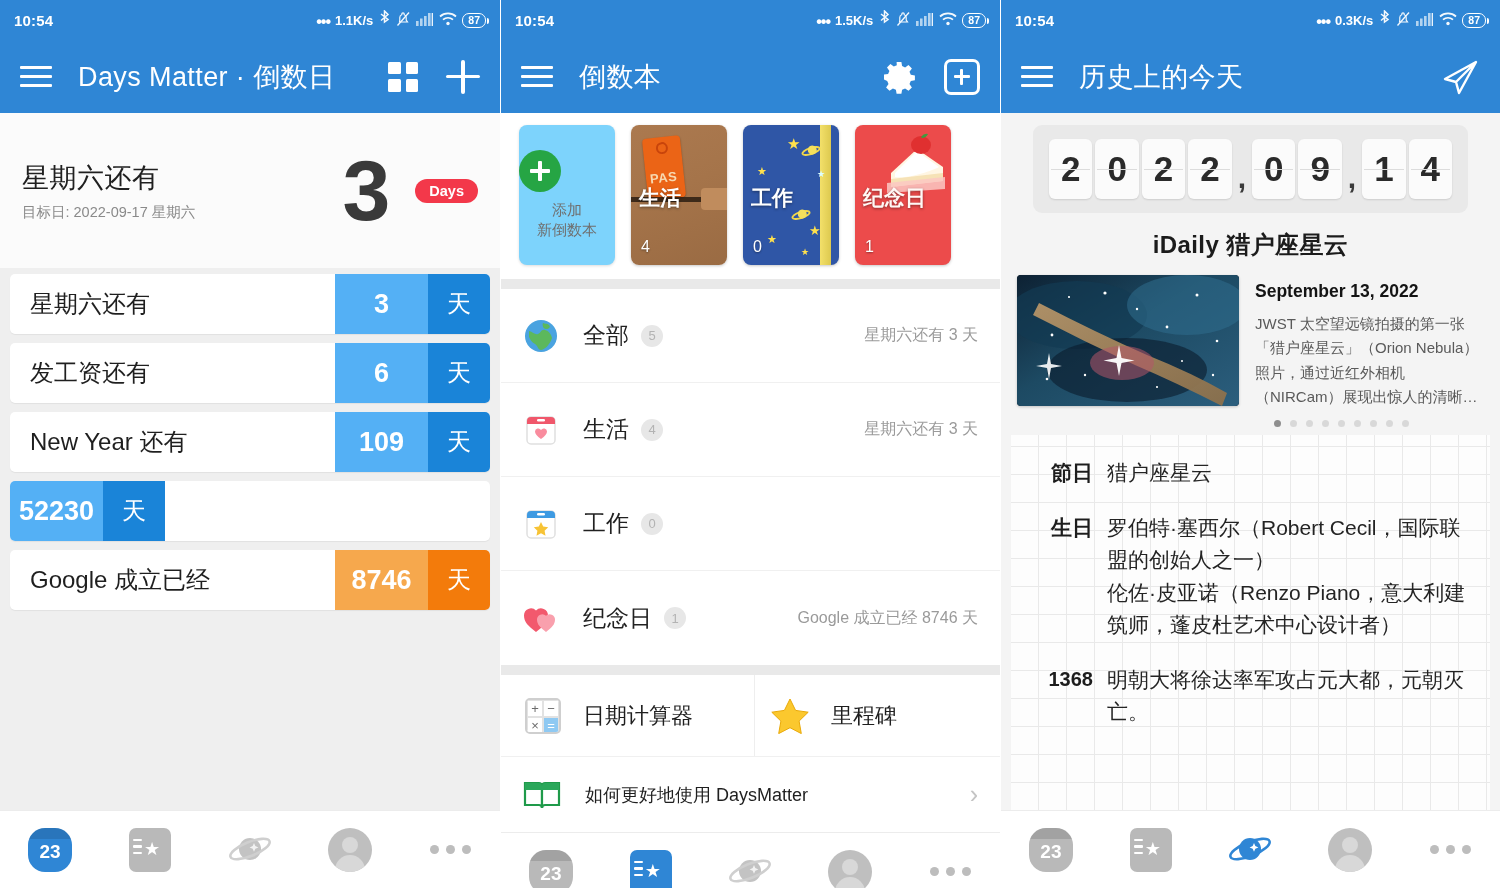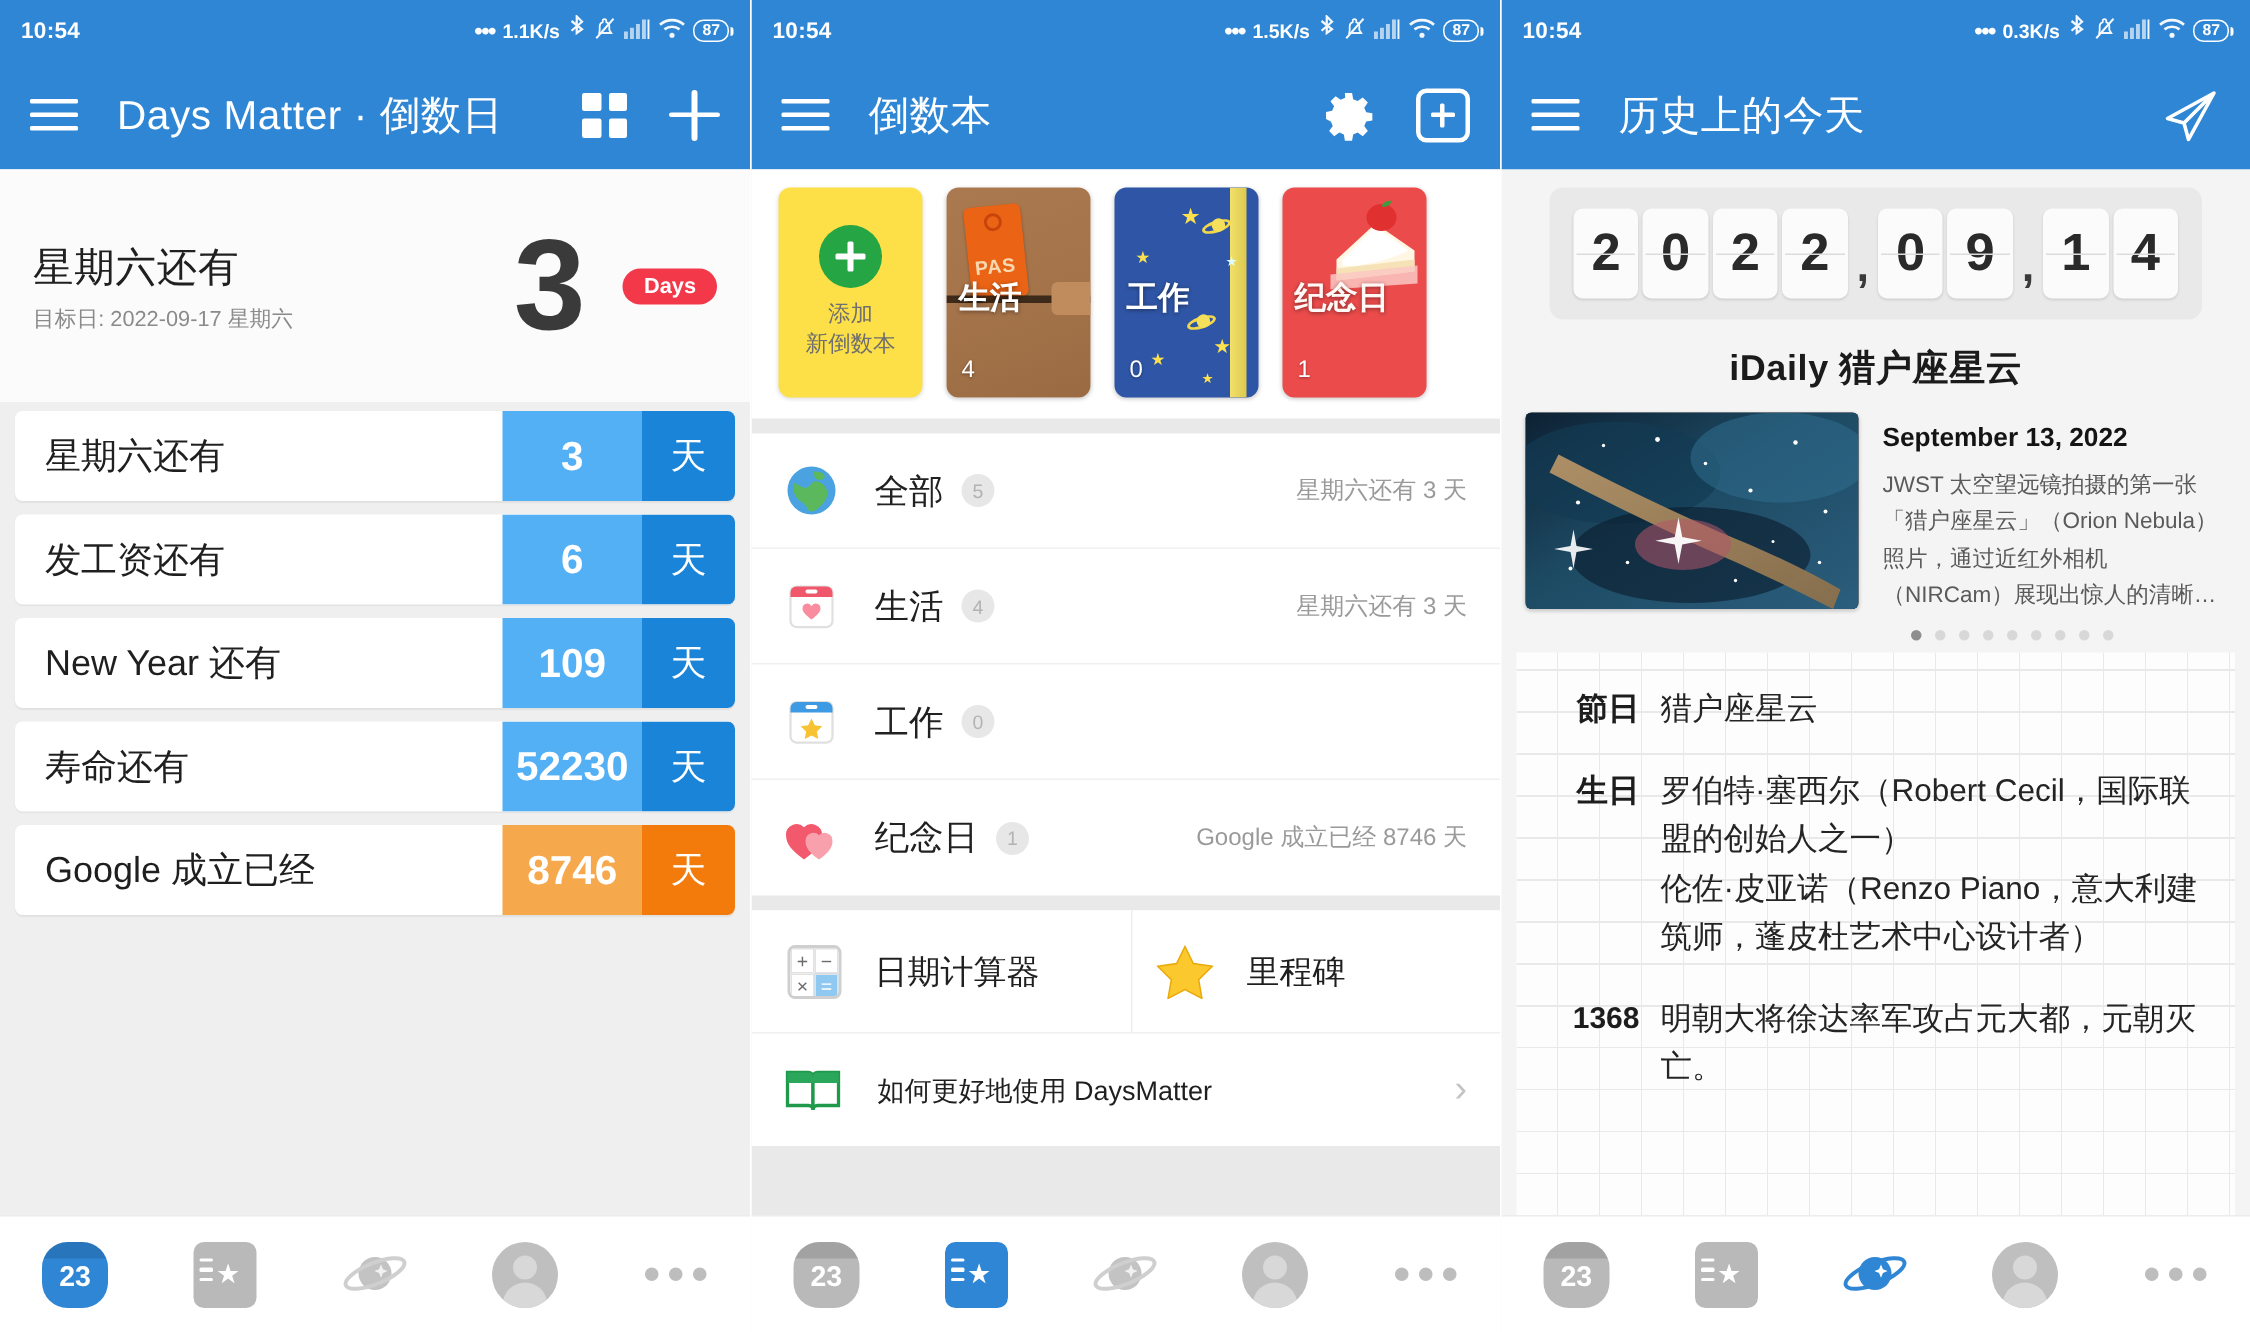--- a/index.html
+++ b/index.html
@@ -72,22 +72,22 @@
   .row-unit{ width:62px; height:100%; display:flex; align-items:center; justify-content:center;
              color:#fff; font-size:24px; }
   .blue-l{ background:#54b0f5; } .blue-d{ background:#1a84d8; }
   .or-l{ background:#f6a84d; } .or-d{ background:#f37b0b; }
 
   
   .p2-body{ flex:1; background:#e9e9e9; display:flex; flex-direction:column; }
   .notebooks{ background:#fff; padding:12px 18px 14px 18px; display:flex; gap:16px; }
   .nb{ width:96px; height:140px; border-radius:8px; position:relative; overflow:hidden;
        box-shadow:0 1px 3px rgba(0,0,0,.22); cursor:pointer; flex:0 0 96px;}
-  .nb-add{ background:#fde047; box-shadow:0 1px 3px rgba(0,0,0,.14); display:flex; flex-direction:column;
-           align-items:center; justify-content:center; gap:8px;}
+  .nb-add{ background:#7dd3fc; box-shadow:0 1px 3px rgba(0,0,0,.14); display:flex; flex-direction:column;
+           justify-content:center; gap:8px;}
   .nb-add-circle{ width:42px;height:42px;border-radius:50%;background:#26a544;position:relative;}
   .nb-add-circle::before,.nb-add-circle::after{content:"";position:absolute;background:#fff;border-radius:1px;}
   .nb-add-circle::before{left:11px;top:19.2px;width:20px;height:3.6px;}
   .nb-add-circle::after{top:11px;left:19.2px;height:20px;width:3.6px;}
   .nb-add-txt{ font-size:15px; color:#6f6f6f; text-align:center; line-height:1.35;}
   .nb-life{ background:linear-gradient(160deg,#ab794f 0%,#a5744a 45%,#9a6b43 100%); }
   .nb-work{ background:#2f56a6; }
   .nb-anni{ background:#ec4b4b; }
   .nb-name{ position:absolute; left:8px; top:59px; font-size:21px; color:#fff; font-weight:bold;
             text-shadow:0 1px 3px rgba(0,0,0,.45); }
@@ -105,21 +105,21 @@
              border-radius:4px 0 0 4px;}
   .nb-star{ position:absolute; color:#ffe14d; font-size:11px; }
   .nb-ring{ position:absolute; width:20px;height:8px;border:2px solid #f2d74a;border-radius:50%;
             transform:rotate(-18deg);}
   .nb-ring::after{content:"";position:absolute;left:5px;top:-3px;width:9px;height:9px;border-radius:50%;
             background:#f5e05c;}
   .nb-spine{ position:absolute; right:8px; top:0; bottom:0; width:11px;
              background:linear-gradient(90deg,#f3e06a,#ddc94f); }
 
   .sect{ background:#fff; margin-top:10px; }
-  .catrow{ display:flex; align-items:center; height:77px; padding:0 22px; cursor:pointer;
+  .catrow{ display:flex; align-items:center; height:94px; padding:0 22px; cursor:pointer;
            border-bottom:1px solid #f0f0f0; }
   .catrow:last-child{ border-bottom:none; }
   .cat-ic{ width:36px;height:36px; flex:0 0 36px; display:flex; align-items:center; justify-content:center;}
   .cat-label{ font-size:23px; color:#212121; margin-left:24px; }
   .cat-badge{ margin-left:12px; width:22px;height:22px;border-radius:50%;background:#e7e7e7;
               color:#b3b3b3; font-size:13px; display:flex;align-items:center;justify-content:center;}
   .cat-right{ margin-left:auto; font-size:16px; color:#9a9a9a; }
 
   .toolsrow{ display:flex; height:81px; align-items:center; background:#fff; }
   .tool{ flex:1; display:flex; align-items:center; padding-left:24px; cursor:pointer; height:100%;}
@@ -265,21 +265,20 @@
         <div class="row-label">发工资还有</div>
         <div class="row-num blue-l">6</div>
         <div class="row-unit blue-d">天</div>
       </div>
       <div class="row">
         <div class="row-label">New Year 还有</div>
         <div class="row-num blue-l">109</div>
         <div class="row-unit blue-d">天</div>
       </div>
       <div class="row">
-        <div class="row-label">寿命还有</div>
         <div class="row-num blue-l">52230</div>
         <div class="row-unit blue-d">天</div>
       </div>
       <div class="row">
         <div class="row-label">Google 成立已经</div>
         <div class="row-num or-l">8746</div>
         <div class="row-unit or-d">天</div>
       </div>
     </div>
   </div>

